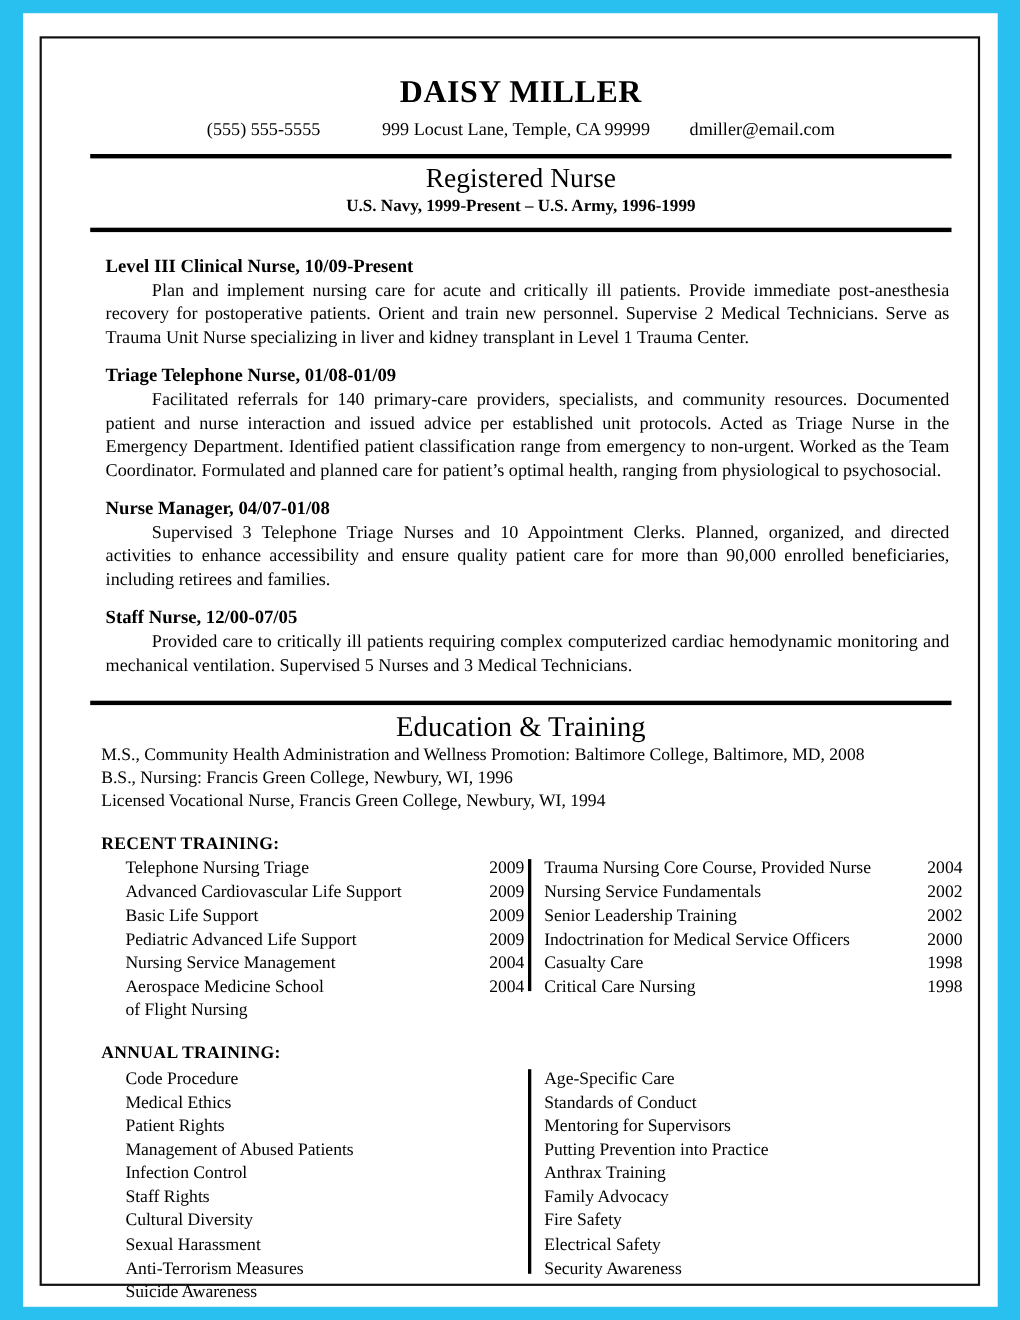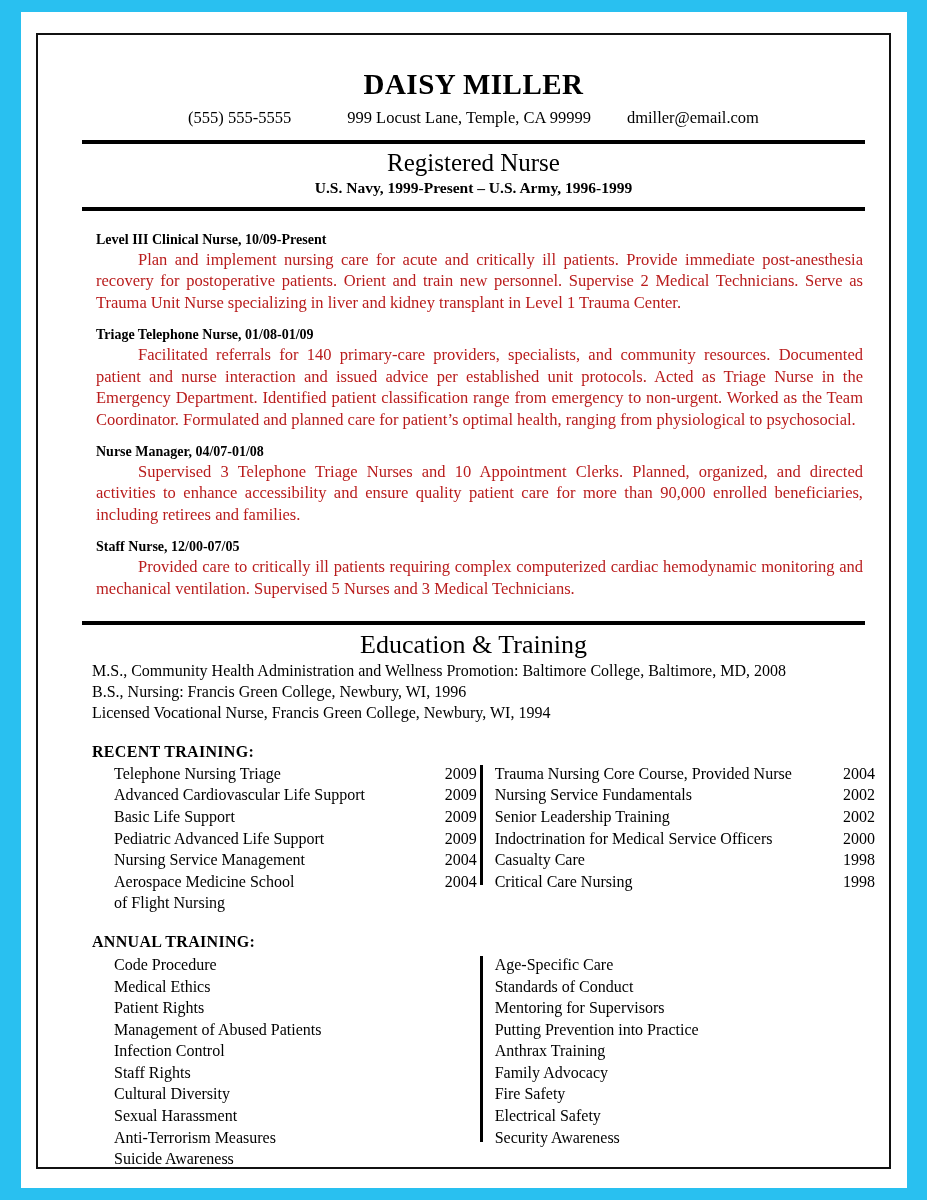--- a/index.html
+++ b/index.html
@@ -95,31 +95,31 @@
   .rule-mid { margin-top: 7px; }
 
   
   .experience {
     margin-top: 21px;
     padding: 0 12px 0 24px;
   }
   .exp-entry { margin-bottom: 14px; }
   .exp-entry:last-child { margin-bottom: 0; }
   .exp-head {
-    font-size: 14px;
+    font-size: 17px;
     font-weight: bold;
     color: #000;
     margin-bottom: 1px;
   }
   .exp-body {
     font-size: 16.5px;
     line-height: 1.30;
     text-indent: 42px;
     text-align: justify;
-    color: #b91c1c;
+    color: #000000;
   }
 
   
   .rule-edu { margin-top: 22px; }
   .edu-heading {
     text-align: center;
     font-size: 26px;
     line-height: 1.2;
     padding-top: 4px;
     color: #000;

